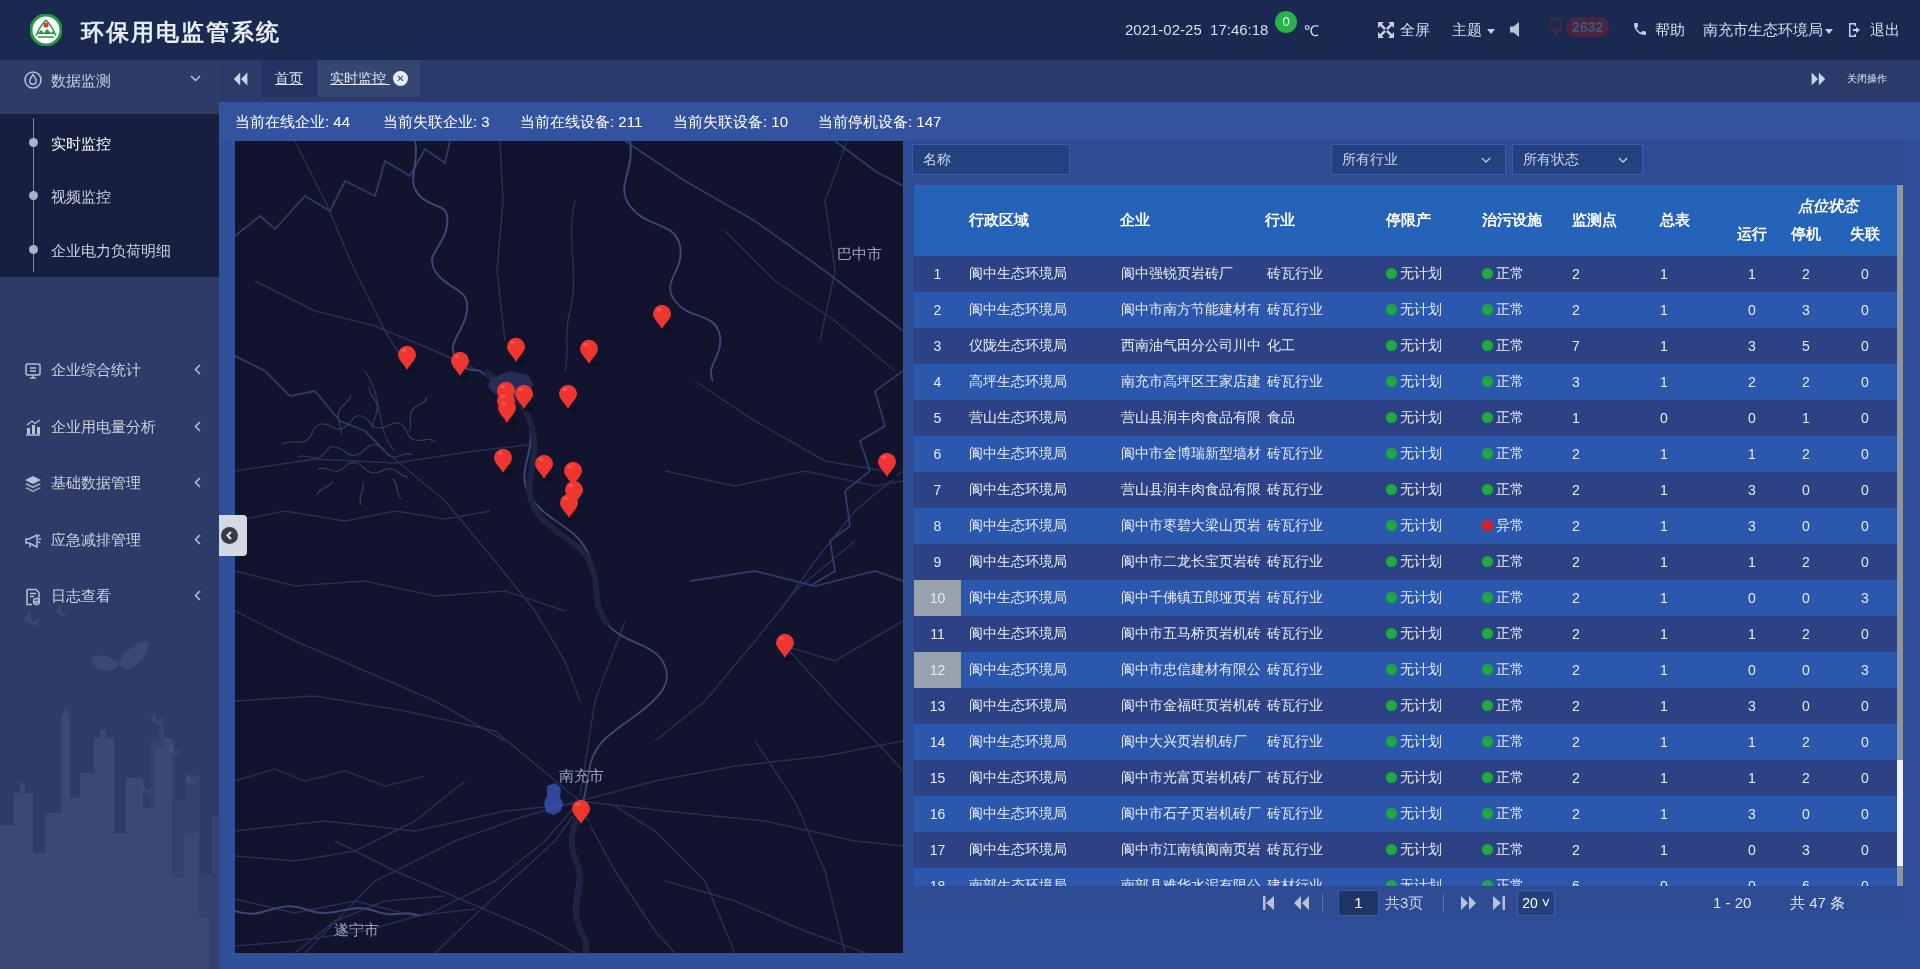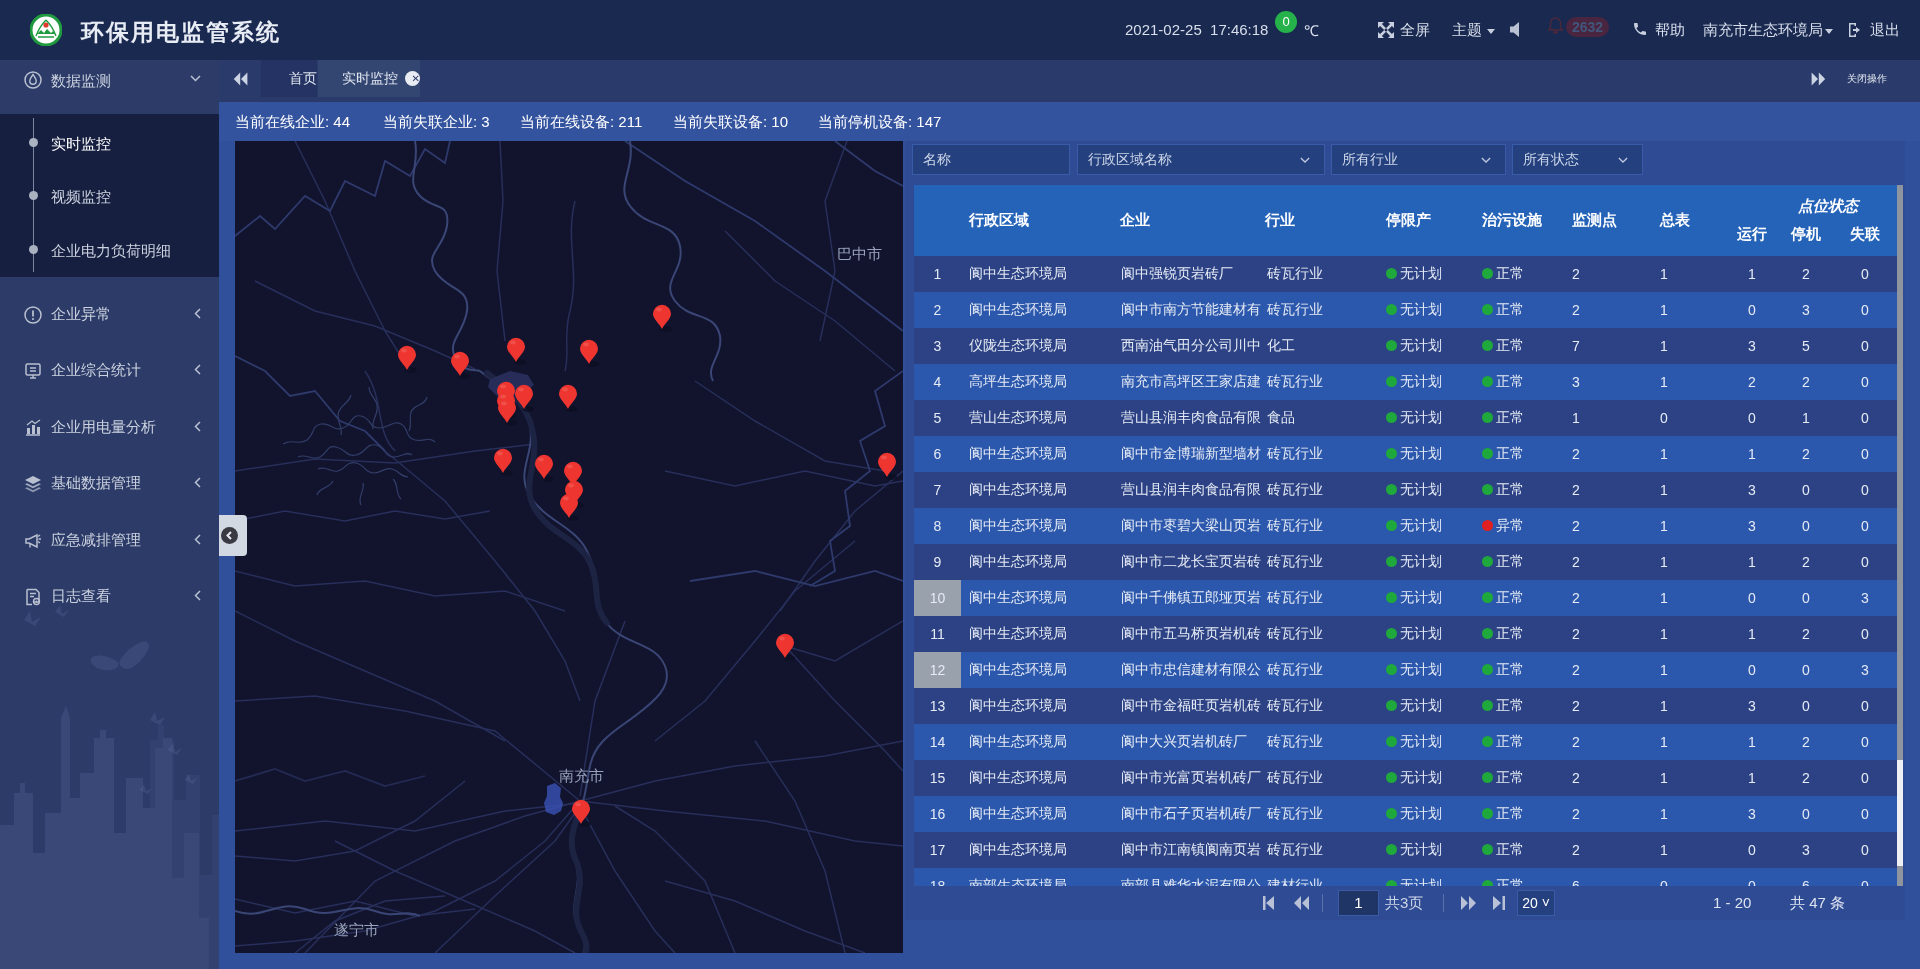--- a/index.html
+++ b/index.html
@@ -15,21 +15,21 @@
   #side { left:0; top:60px; width:219px; height:909px; background:#2c3b68; overflow:hidden; }
   .mitem { position:absolute; left:0; width:219px; height:40px; color:#ccd2df; font-size:15px;text-align:center; }
   .mitem .txt { position:absolute; left:51px; top:10px; }
   .mitem .chev { position:absolute; right:18px; top:13px; }
   #submenu { left:0; top:54px; width:219px; height:163px; background:#161f40; }
   .sline { left:33px; top:58px; width:1px; height:154px; background:#7e87a0; }
   .sdot { width:9px; height:9px; border-radius:50%; background:#aab2c2; left:29px; }
   .sitem { position:absolute; left:51px; font-size:15px; color:#ccd2df; }
   
   #tabbar { left:219px; top:60px; width:1701px; height:42px; background:#2a3a6a; }
-  .tab { position:absolute; top:0; height:37px; font-size:14px; color:#dfe4ee; text-align:right; line-height:37px; }
+  .tab { position:absolute; top:0; height:37px; font-size:14px; color:#dfe4ee; text-align:center; line-height:37px;text-decoration:underline; }
   
   #stats { left:219px; top:102px; width:1701px; height:39px; background:#34539f; color:#fff; font-size:15px; }
   #stats span { position:absolute; top:11px; }
   
   #map { left:235px; top:141px; width:668px; height:812px; background:#12142e; }
   
   #panel { left:905px; top:141px; width:1000px; height:779px; background:#2e4b94; border-bottom:1px solid #8193bd; }
   .finput { position:absolute; top:3px; height:31px; background:#24407e; border:1px solid #3a5ca8; color:#ccd6e8; font-size:14px; line-height:29px; padding-left:10px; }
   .fchev { position:absolute; top:12px; width:10px; height:6px; }
   table#tbl { position:absolute; left:9px; top:44px; border-collapse:collapse; table-layout:fixed; width:983px; }
@@ -116,31 +116,20 @@
   </div>
   <div id="submenu" class="abs"></div>
   <div class="sline abs"></div>
   <div class="sdot abs" style="top:78px;"></div>
   <div class="sdot abs" style="top:131px;"></div>
   <div class="sdot abs" style="top:185px;"></div>
   <div class="sitem" style="top:75px;color:#ffffff;">实时监控</div>
   <div class="sitem" style="top:128px;">视频监控</div>
   <div class="sitem" style="top:182px;">企业电力负荷明细</div>
 
-  <div class="mitem" style="top:235px;">
-    <svg class="abs" style="left:24px;top:11px" width="18" height="18" viewBox="0 0 18 18">
-        <circle cx="9" cy="9" r="8" fill="none" stroke="#b9c0d0" stroke-width="1.5"></circle>
-        <path d="M9 4.5 v6" stroke="#b9c0d0" stroke-width="1.8"></path>
-        <circle cx="9" cy="13" r="1.1" fill="#b9c0d0"></circle>
-      </svg>
-    <span class="txt">企业异常</span>
-      <svg class="chev" width="7" height="11" viewBox="0 0 7 11">
-        <path d="M6,1 L1.5,5.5 6,10" stroke="#b9c1d2" stroke-width="1.5" fill="none"></path>
-      </svg>
-  </div>
   <div class="mitem" style="top:348px;">
     <svg class="abs" style="left:24px;top:11px" width="18" height="18" viewBox="0 0 18 18">
         <path d="M2 16 h14" stroke="#b9c0d0" stroke-width="1.5"></path>
         <rect x="3" y="9" width="3" height="6" fill="#b9c0d0"></rect>
         <rect x="8" y="6" width="3" height="9" fill="#b9c0d0"></rect>
         <rect x="13" y="8" width="3" height="7" fill="#b9c0d0"></rect>
         <path d="M3 6 L8 2 l3 2.5 L16 1" stroke="#b9c0d0" stroke-width="1.3" fill="none"></path>
       </svg>
     <span class="txt">企业用电量分析</span>
       <svg class="chev" width="7" height="11" viewBox="0 0 7 11">
@@ -349,25 +338,20 @@
 </div>
 
 <div id="colbtn" class="abs">
     <div class="cir"><svg width="17" height="17" viewBox="0 0 17 17">
         <path d="M10,5 L6.5,8.5 10,12" stroke="#e8ebf2" stroke-width="2" fill="none"></path>
       </svg></div>
   </div>
 
 <div id="panel" class="abs">
   <div class="finput" style="left:7px;width:158px;font-family:Liberation Serif, serif;">名称</div>
-  <div class="finput" style="left:172px;width:248px;">行政区域名称
-    <svg class="fchev" style="right:14px;left:auto" width="12" height="7" viewBox="0 0 12 7">
-        <path d="M1,1 L6,6 11,1" stroke="#bcc7dd" stroke-width="1.6" fill="none"></path>
-      </svg>
-  </div>
   <div class="finput" style="left:426px;width:175px;">所有行业
     <svg class="fchev" style="right:14px;left:auto" width="12" height="7" viewBox="0 0 12 7">
         <path d="M1,1 L6,6 11,1" stroke="#bcc7dd" stroke-width="1.6" fill="none"></path>
       </svg>
   </div>
   <div class="finput" style="left:607px;width:131px;">所有状态
     <svg class="fchev" style="right:14px;left:auto" width="12" height="7" viewBox="0 0 12 7">
         <path d="M1,1 L6,6 11,1" stroke="#bcc7dd" stroke-width="1.6" fill="none"></path>
       </svg>
   </div>

